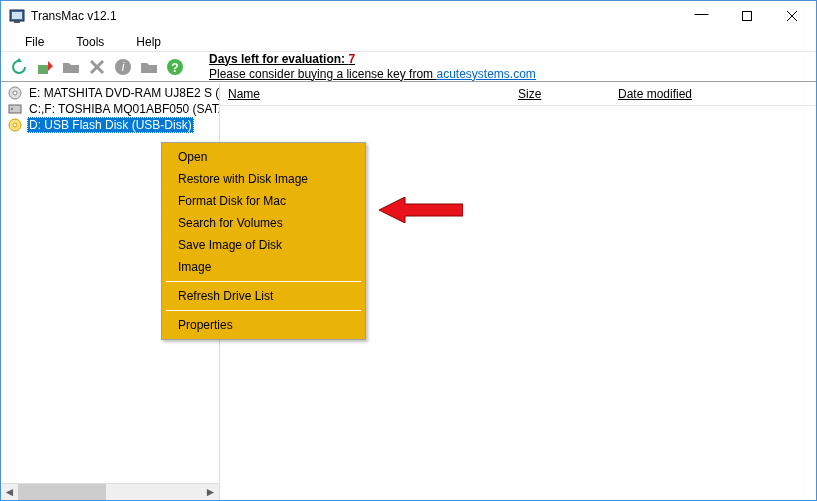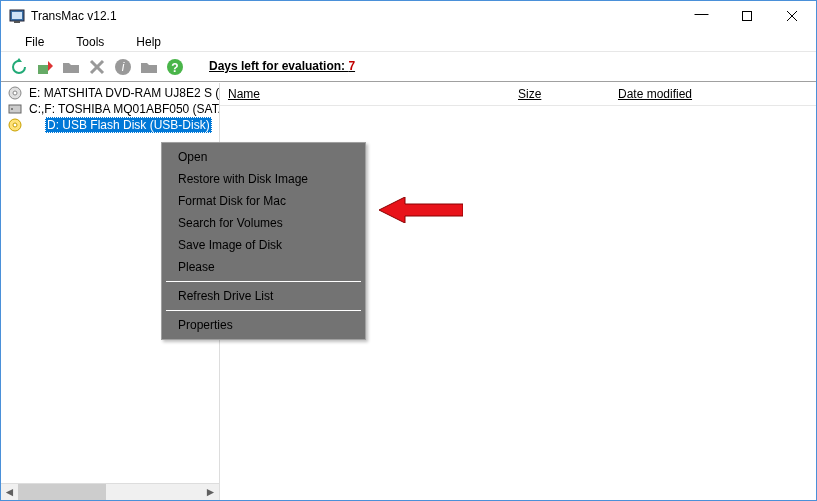--- a/index.html
+++ b/index.html
@@ -17,30 +17,30 @@
 .notice { margin-left: 18px; line-height: 1.25; text-decoration: underline; }
 .notice .l1 { color: #000; }
 .notice .l1 .days { color: #c00000; font-weight:bold;}
 .notice .l2 { color: #000; }
 .notice .l2 a { color: #0066cc; text-decoration: underline; cursor:pointer;}
 .content { position: absolute; top: 82px; left: 0; right: 0; bottom: 0; display: flex; border-top: 0; }
 .tree { width: 219px; border-right: 1px solid #ddd; position: relative; display:flex;flex-direction:column;}
 .treebody { flex:1; overflow:hidden; padding: 2px 0 0 6px; }
 .treerow { height: 16px; display: flex; align-items: center; gap: 4px; white-space: nowrap; overflow: hidden; }
 .treerow .ticon { width: 16px; height: 16px; display:flex;align-items:center;justify-content:center;flex-shrink:0;}
-.treerow.selected .label { background: #0078d7; color: #fff; border:1px dotted #fff; padding:0 1px;margin-left:18px;}
+.treerow.selected .label { background: #0078d7; color: #fff; border:1px dotted #fff; padding:0 1px;}
 .treerow .label { padding: 0 2px; }
 .hscroll { height: 17px; background: #f0f0f0; display:flex; align-items:stretch;border-top:1px solid #ddd;}
 .hsbtn { width:17px; background:#f0f0f0; display:flex;align-items:center;justify-content:center;color:#606060;}
 .hstrack { flex:1; position:relative; background:#f0f0f0;}
 .hsthumb { position:absolute; left:0; top:0; bottom:0; width:88px; background:#cdcdcd;}
 .listpane { flex:1; position:relative; }
 .listhead { height:23px; display:flex; align-items:center; border-bottom:1px solid #e7e7e7;}
 .lhcell { padding: 0 8px; color:#000; border-right:1px solid transparent;text-decoration:underline;}
-.ctxmenu { position:absolute; left:160px; top:141px; width:205px; background:#737373; border:1px solid #a0a0a0; box-shadow:2px 2px 3px rgba(0,0,0,0.25); padding:3px 2px;}
+.ctxmenu { position:absolute; left:160px; top:141px; width:205px; background:#eab308; border:1px solid #a0a0a0; box-shadow:2px 2px 3px rgba(0,0,0,0.25); padding:3px 2px;}
 .ctxitem { height:22px; display:flex; align-items:center; padding-left:14px; color:#000;}
 .ctxsep { height:1px; margin:3px 2px; background:#d7d7d7; border-bottom:1px solid #fff;}
 .arrow { position:absolute; left:378px; top:196px; pointer-events:none;}
 .arrow svg { display:block; }
 </style>
 </head>
 <body>
 
 <div class="outer">
 
@@ -113,20 +113,21 @@
         </svg>
       </span>
     <span class="tbtn">
         <svg width="18" height="18">
           <circle cx="9" cy="9" r="8" fill="#4ab54a"></circle>
           <text x="9" y="14" text-anchor="middle" fill="#fff" font-size="13" font-weight="bold">?</text>
         </svg>
       </span>
     <div class="notice">
       <div class="l1"><b><span>Days left for evaluation: </span></b><span class="days">7</span></div>
+      <div class="l2"><span>Please consider buying a license key from </span><a>acutesystems.com</a></div>
     </div>
   </div>
 
   <div class="content">
     <div class="tree">
       <div class="treebody">
         <div class="treerow">
           <span class="ticon">
               <svg width="14" height="14">
                 <circle cx="7" cy="7" r="6" fill="#e0e0e0" stroke="#888"></circle>
@@ -171,21 +172,21 @@
       </div>
     </div>
   </div>
 
   <div class="ctxmenu">
     <div class="ctxitem">Open</div>
     <div class="ctxitem">Restore with Disk Image</div>
     <div class="ctxitem">Format Disk for Mac</div>
     <div class="ctxitem">Search for Volumes</div>
     <div class="ctxitem">Save Image of Disk</div>
-    <div class="ctxitem">Please</div>
+    <div class="ctxitem">Image</div>
     <div class="ctxsep"></div>
     <div class="ctxitem">Refresh Drive List</div>
     <div class="ctxsep"></div>
     <div class="ctxitem">Properties</div>
   </div>
 
   <div class="arrow">
     <svg width="84" height="26" viewBox="0 0 84 26">
       <path d="M0 13 L26 0 L26 7 L84 7 L84 19 L26 19 L26 26 Z" fill="#e8131a" stroke="#800" stroke-width="1"></path>
     </svg>

